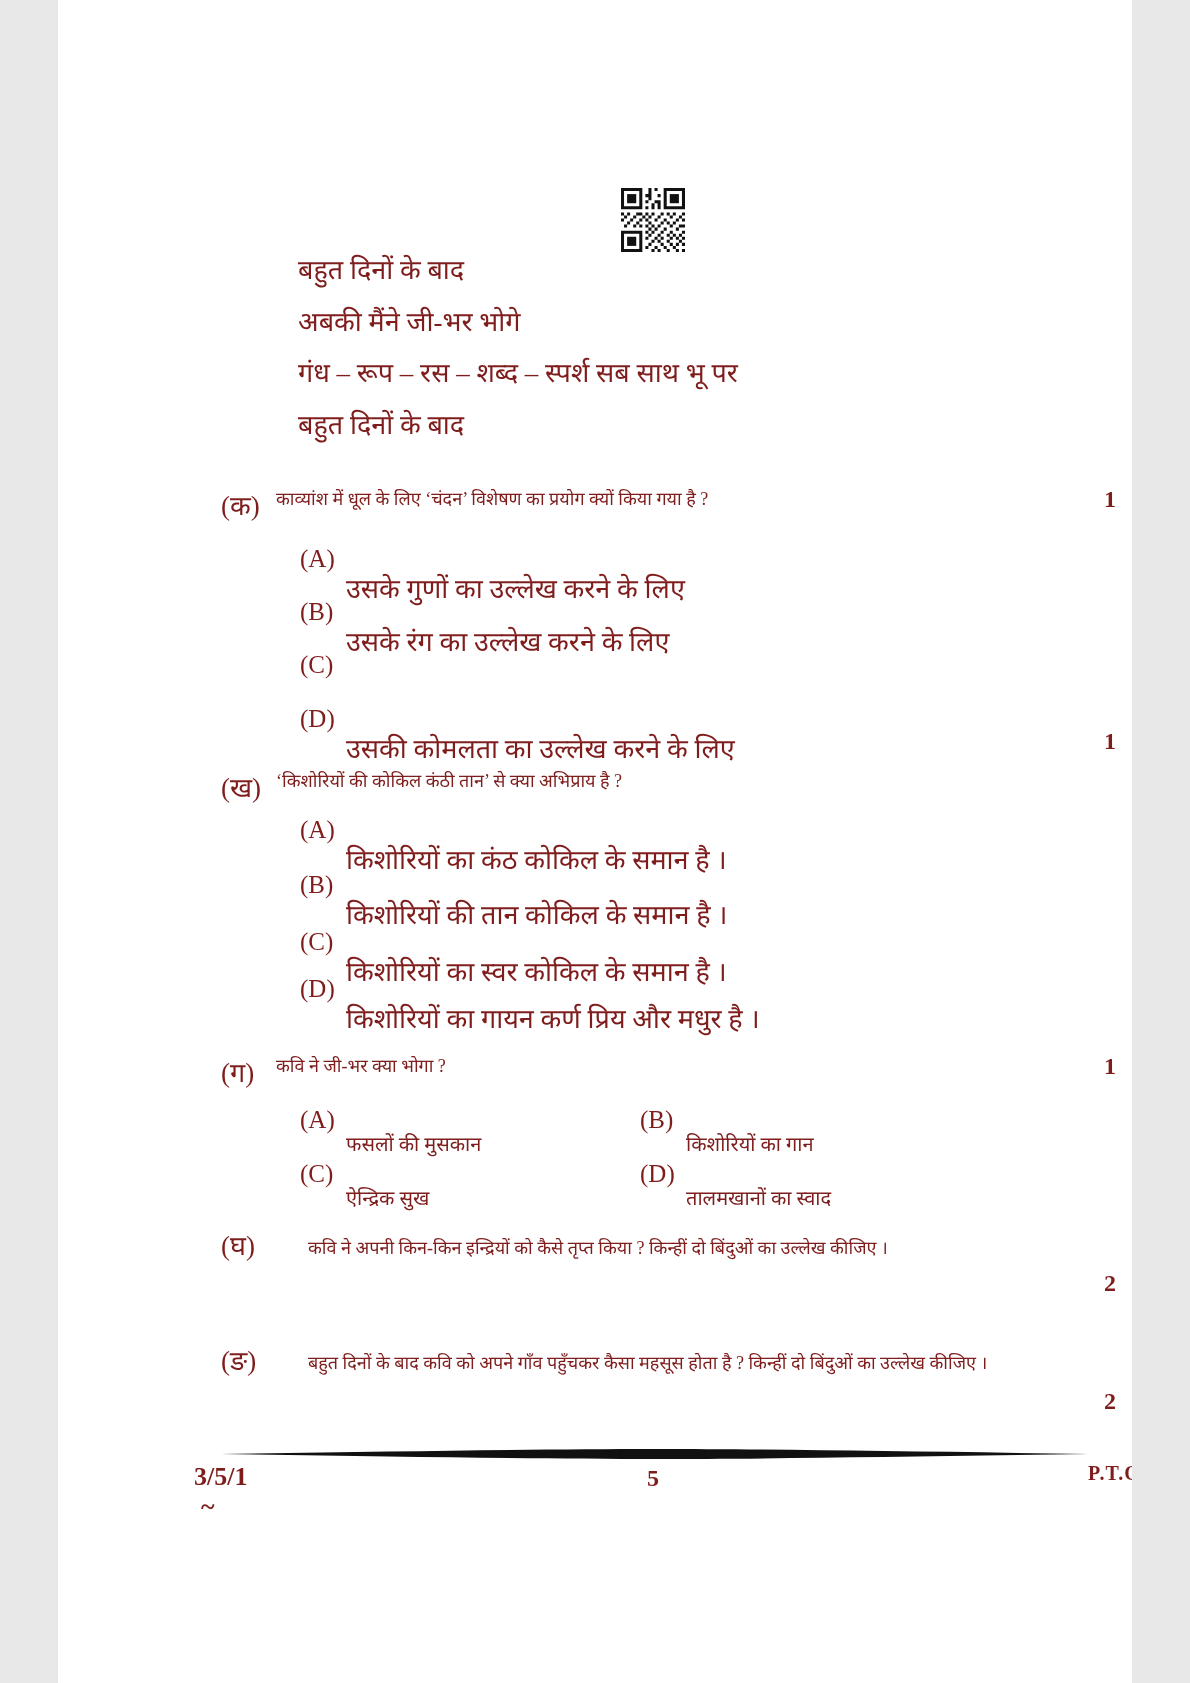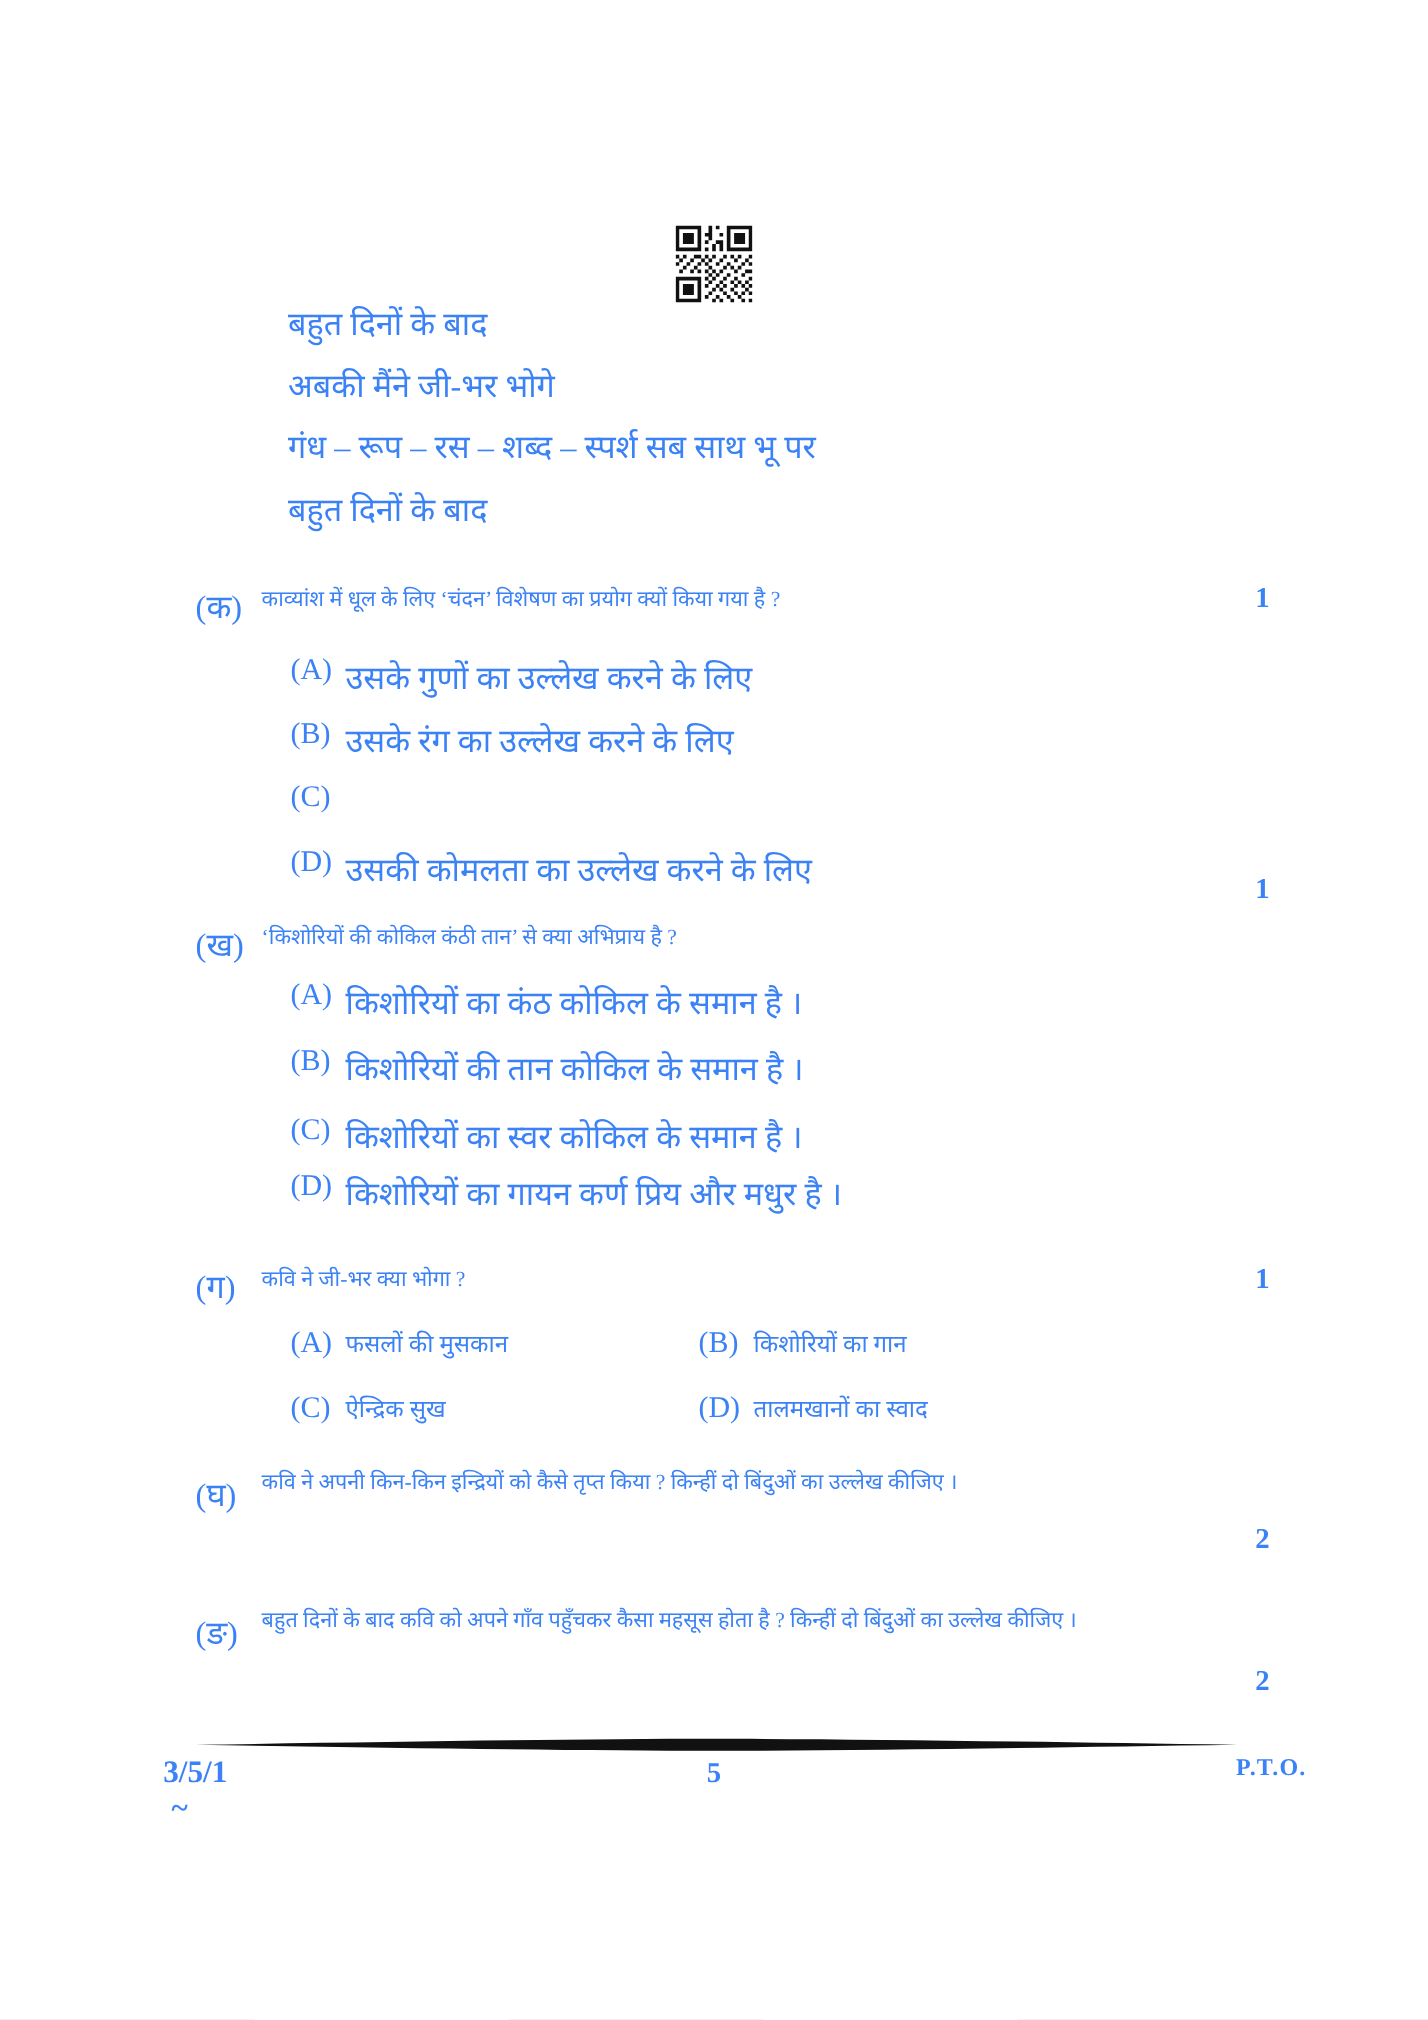--- a/index.html
+++ b/index.html
@@ -1,35 +1,35 @@
 <!DOCTYPE html>
 <html><head>
 <meta charset="utf-8">
 <style>
   html,body { margin:0; padding:0; background:#e8e8e8; }
   .page {
     position:relative;
-    width:1190px; height:1683px;
+    width:1074px; height:1683px;
     margin:0 auto;
     background:#ffffff;
-    color:#3b82f6;
+    color:#7f1d1d;
     font-family:"Liberation Serif","DejaVu Serif","DejaVu Sans",serif;
     overflow:hidden;
   }
   .abs { position:absolute; }
   .qrow { position:absolute; left:163px; width:877px; display:flex; }
   .qrow .lbl { flex:none; width:55px; font-size:27px; }
   .qrow .txt { font-size:18px; }
   .optrow { position:absolute; left:242px; display:flex; }
   .optrow .olbl { flex:none; width:46px; font-size:25px; }
-  .optrow .otxt { font-size:27px; white-space:nowrap; }
+  .optrow .otxt { font-size:27px; white-space:nowrap;margin-top:24px; }
   .optcol { display:flex; width:340px; flex:none; }
   .optcol .olbl { flex:none; width:46px; font-size:25px; }
   .optcol .otxt { font-size:20px; white-space:nowrap; }
-  .wrapq { white-space:normal; line-height:31px; text-align:justify; }
+  .wrapq { white-space:normal; line-height:56px; text-align:justify;margin-left:32px; }
   .marks {
     position:absolute; left:1022px; width:36px;
     text-align:right; font-weight:bold; font-size:24px;
   }
   .poem-line { position:absolute; left:240px; font-size:27px; white-space:nowrap; }
   .footer-code { position:absolute; left:136px; top:1462px; font-weight:bold; font-size:26px; }
   .footer-page { position:absolute; left:560px; top:1465px; width:70px; text-align:center; font-weight:bold; font-size:24px; }
   .footer-pto  { position:absolute; left:1030px; top:1462px; font-weight:bold; font-size:20px; letter-spacing:1px; }
   .footer-tilde{ position:absolute; left:143px; top:1492px; font-weight:bold; font-size:26px; }
   svg .ink { fill:#111; }

